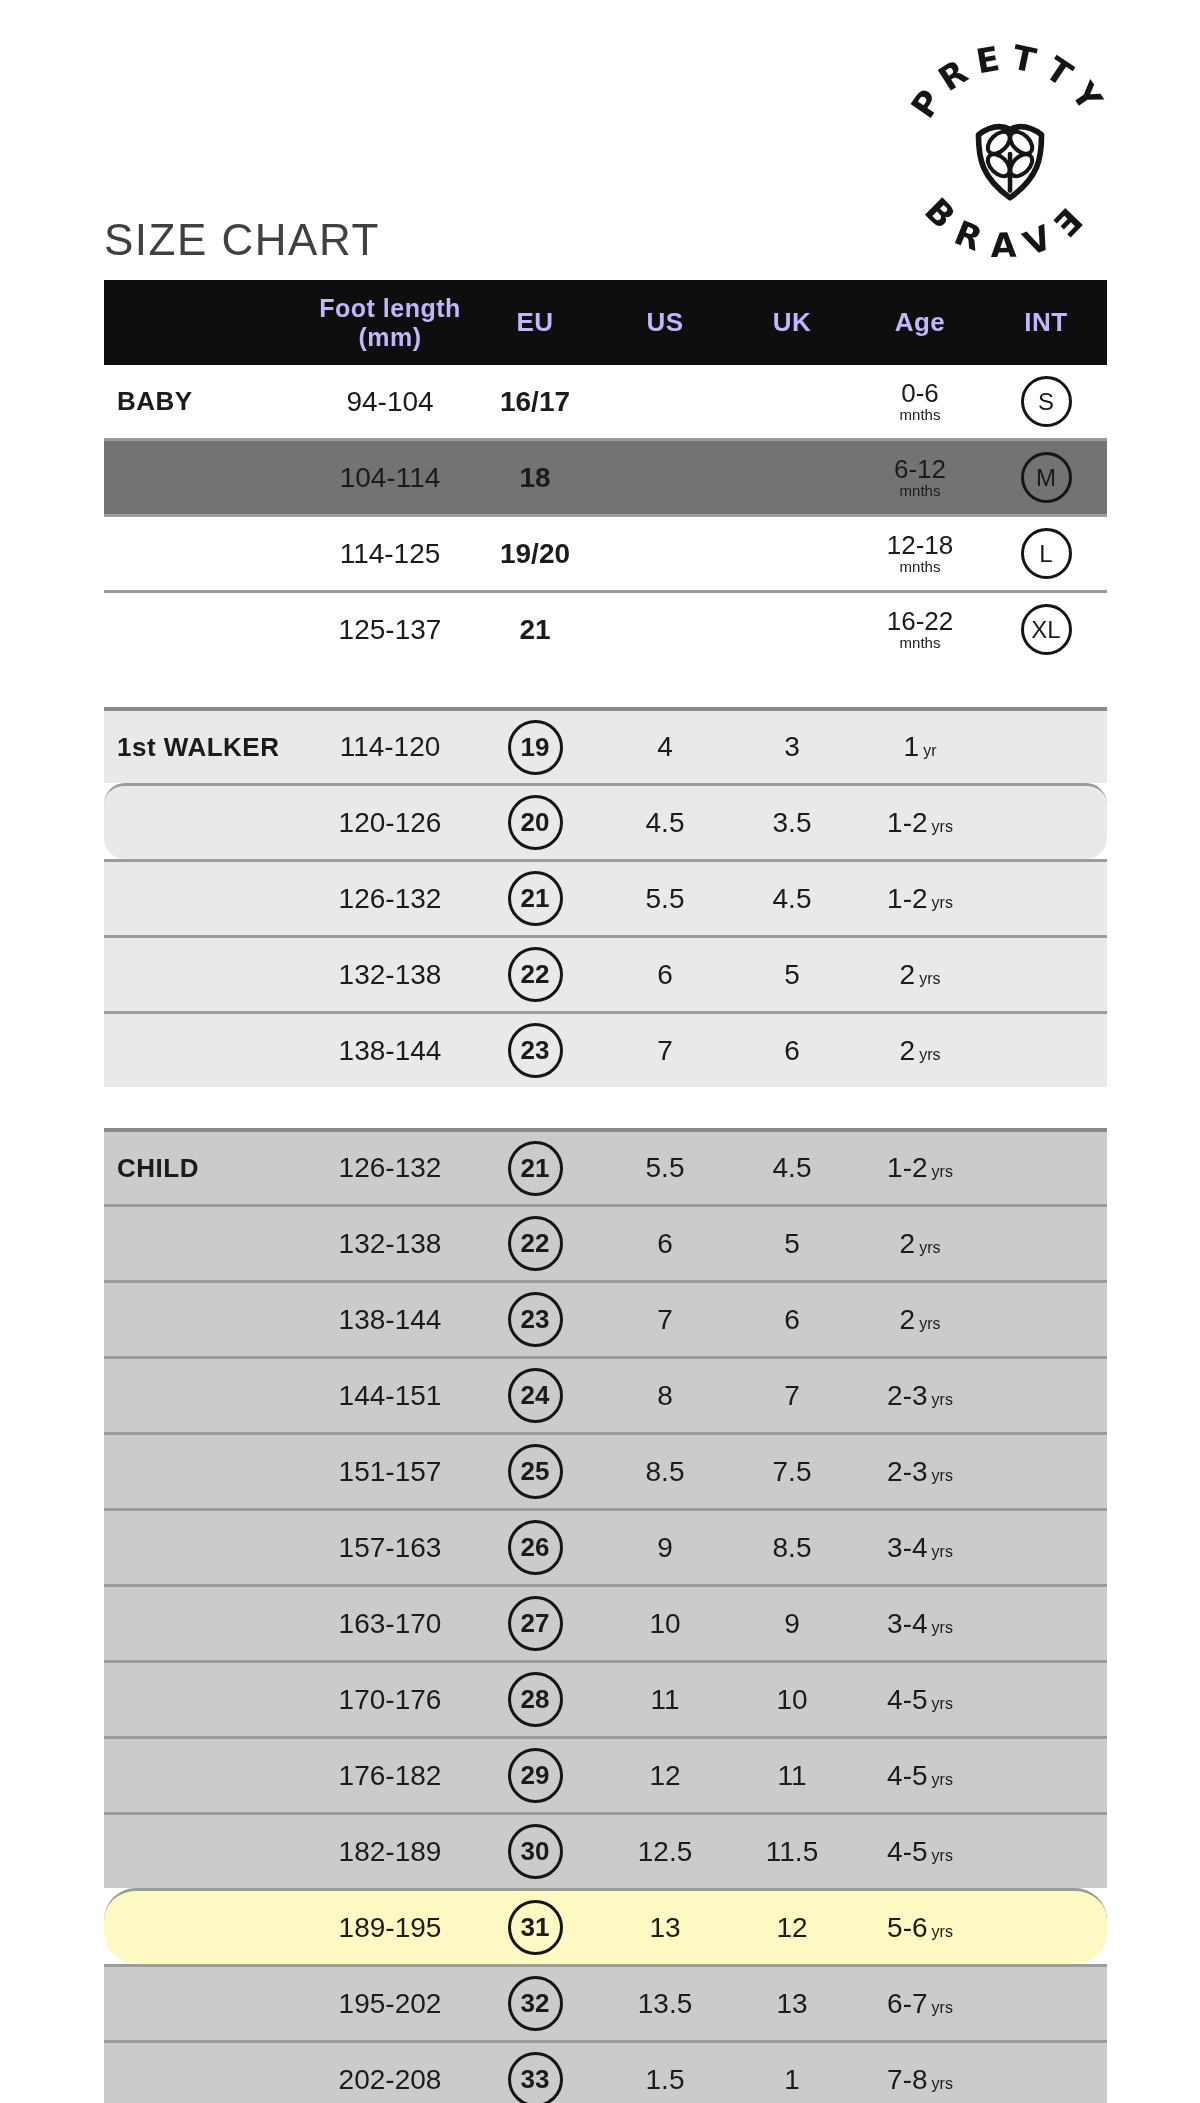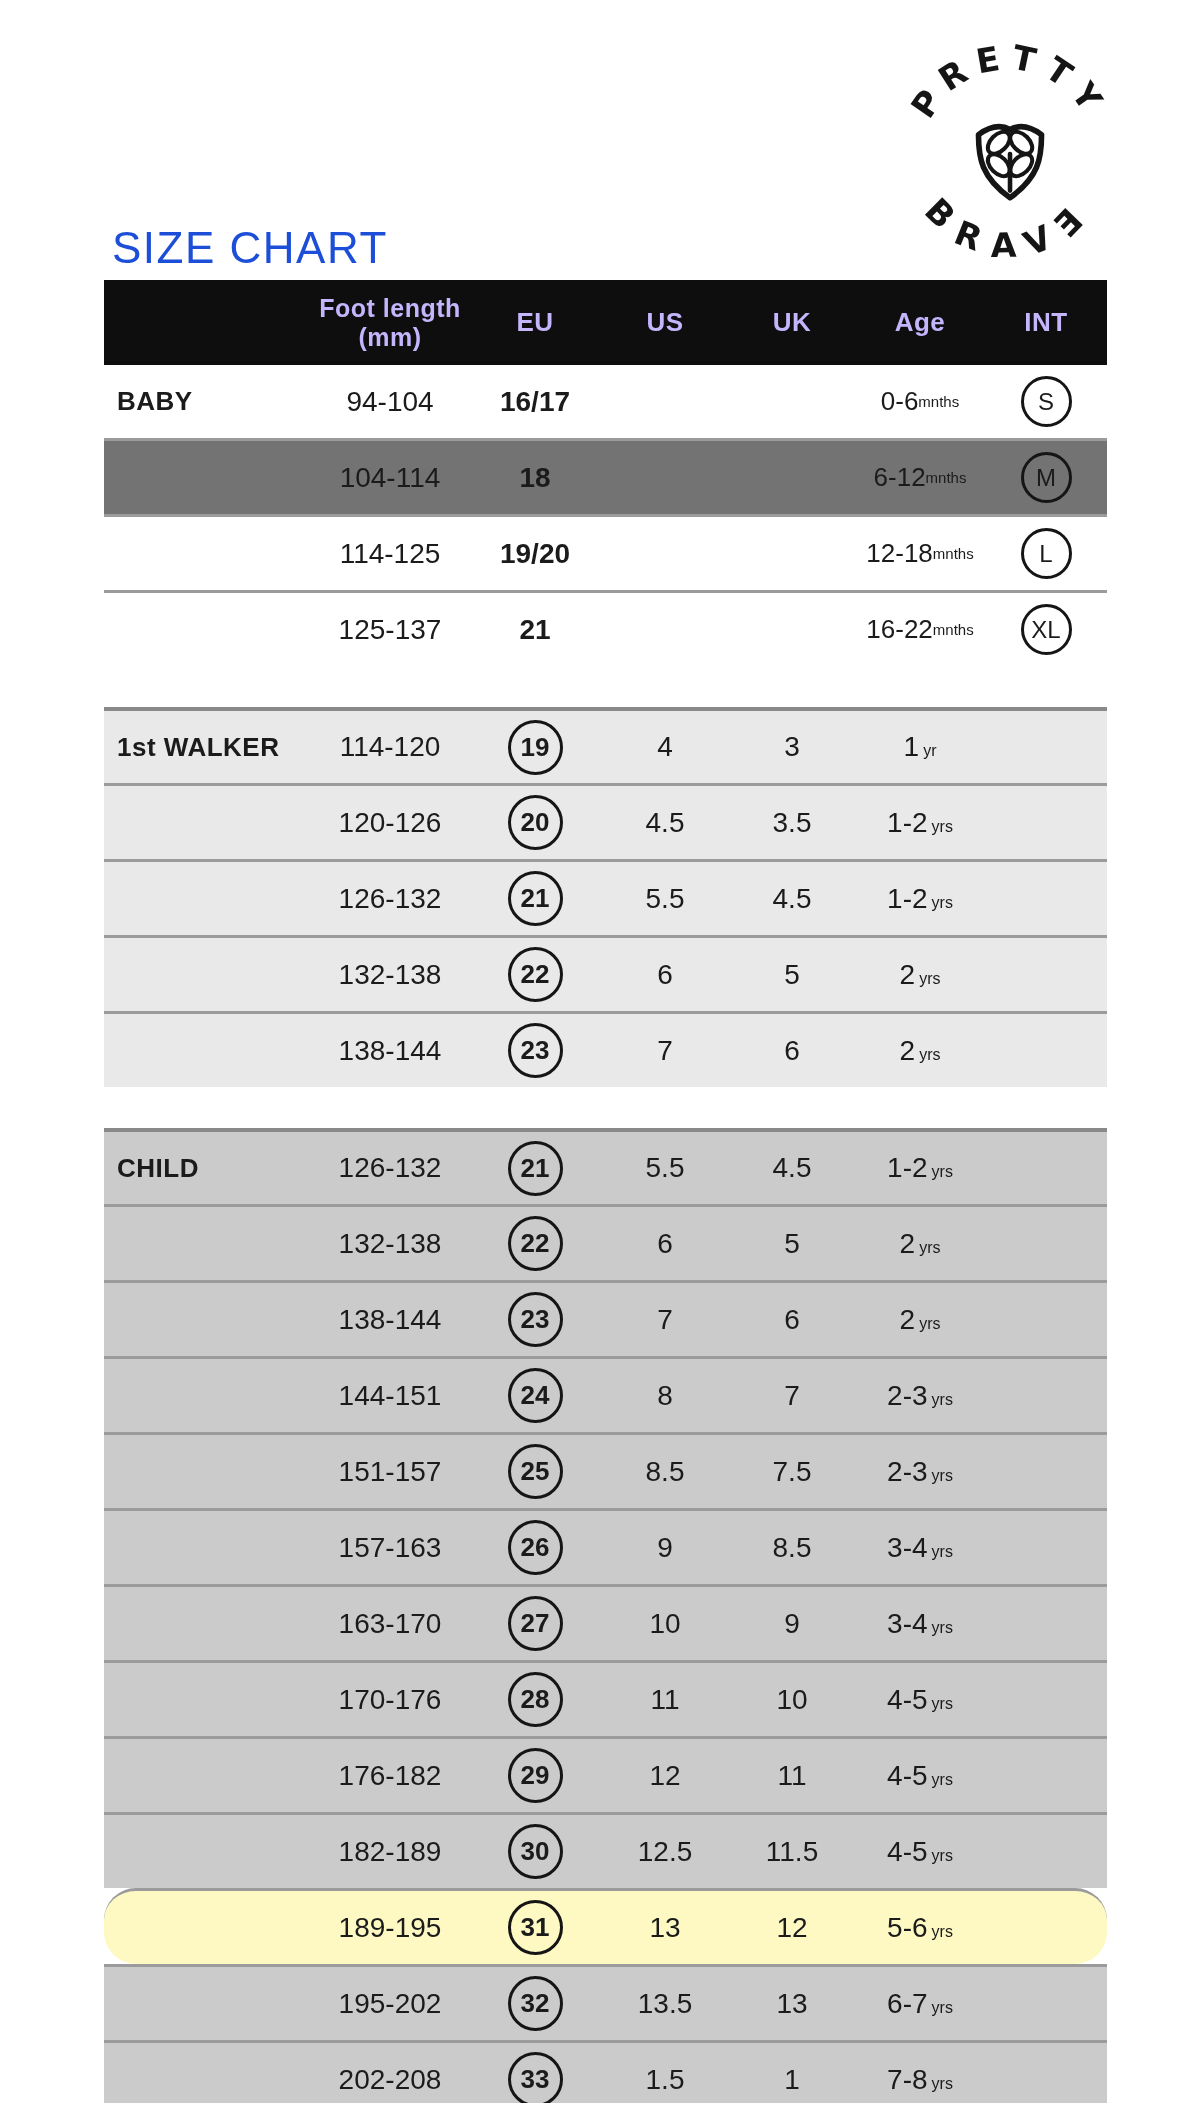--- a/index.html
+++ b/index.html
@@ -4,22 +4,22 @@
 <style>
   html,body{margin:0;padding:0;}
   body{
     width:1200px;height:2103px;background:#ffffff;
     font-family:"Liberation Sans",sans-serif;color:#1b1b1b;position:relative;
   }
   .canvas{position:absolute;inset:0;overflow:hidden;}
 
   
   .page-title{
-    position:absolute;left:104px;top:218px;margin:8px;
-    font-size:44px;font-weight:400;letter-spacing:1.5px;line-height:1;color:#1d4ed8;
+    position:absolute;left:104px;top:218px;margin:0;
+    font-size:44px;font-weight:400;letter-spacing:1.5px;line-height:1;color:#404040;
   }
 
   
   .logo{position:absolute;left:892px;top:38px;width:234px;height:234px;overflow:visible;}
   .logo-text{font-family:"DejaVu Sans",sans-serif;font-weight:bold;font-size:33px;letter-spacing:9px;fill:#151515;}
   .logo-text-bottom{letter-spacing:15px;}
   .logo-stroke{fill:none;stroke:#151515;stroke-linejoin:round;stroke-linecap:round;}
 
   
   .size-table{position:absolute;left:104px;top:280px;width:1003px;border-bottom:4px solid #9b9b9b;}
@@ -44,21 +44,21 @@
   .eu-circle{
     display:inline-flex;width:55px;height:55px;box-sizing:border-box;
     border:3px solid #151515;border-radius:50%;
     align-items:center;justify-content:center;font-weight:bold;font-size:26px;
   }
   .int-circle{
     display:inline-flex;width:51px;height:51px;box-sizing:border-box;
     border:3px solid #151515;border-radius:50%;
     align-items:center;justify-content:center;font-size:24px;
   }
-  .age-stack{display:flex;flex-direction:row;line-height:1.05;align-items:center;}
+  .age-stack{display:flex;flex-direction:column;line-height:1.05;align-items:center;}
   .age-stack .age-val{font-size:26px;}
   .age-stack .age-unit{font-size:15px;}
   .age-inline{display:inline-flex;align-items:baseline;gap:4px;}
   .age-inline .age-val{font-size:28px;}
   .age-inline .age-unit{font-size:16px;}
 </style>
 </head>
 <body>
 
 <div class="canvas">
@@ -164,21 +164,21 @@
           <div class="cell">114-120</div>
           <div class="cell"><span class="eu-circle">19</span></div>
           <div class="cell">4</div>
           <div class="cell">3</div>
           <div class="cell"><div class="age-inline">
               <span class="age-val">1</span>
               <span class="age-unit">yr</span>
             </div></div>
           <div class="cell"></div>
         </div>
-        <div class="row" style="background: rgb(233, 233, 233);">
+        <div class="row" style="background: rgb(233, 233, 233); border-radius: 21px;">
           <div class="cell label-cell"></div>
           <div class="cell">120-126</div>
           <div class="cell"><span class="eu-circle">20</span></div>
           <div class="cell">4.5</div>
           <div class="cell">3.5</div>
           <div class="cell"><div class="age-inline">
               <span class="age-val">1-2</span>
               <span class="age-unit">yrs</span>
             </div></div>
           <div class="cell"></div>

